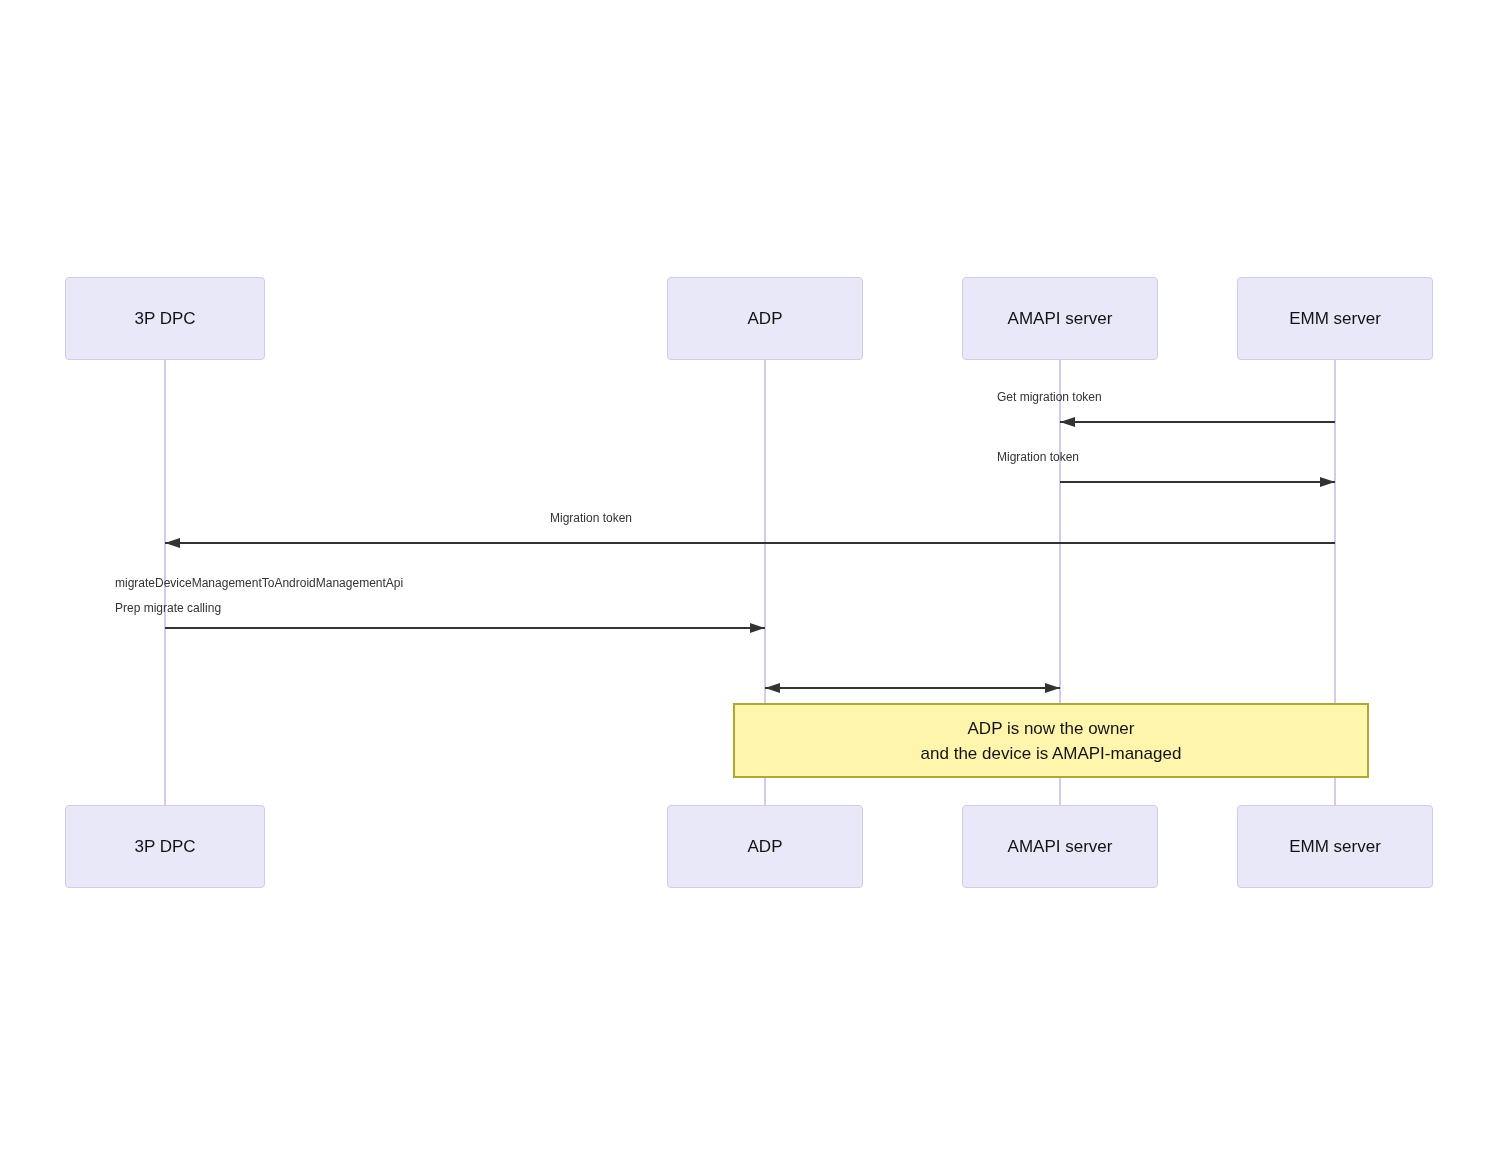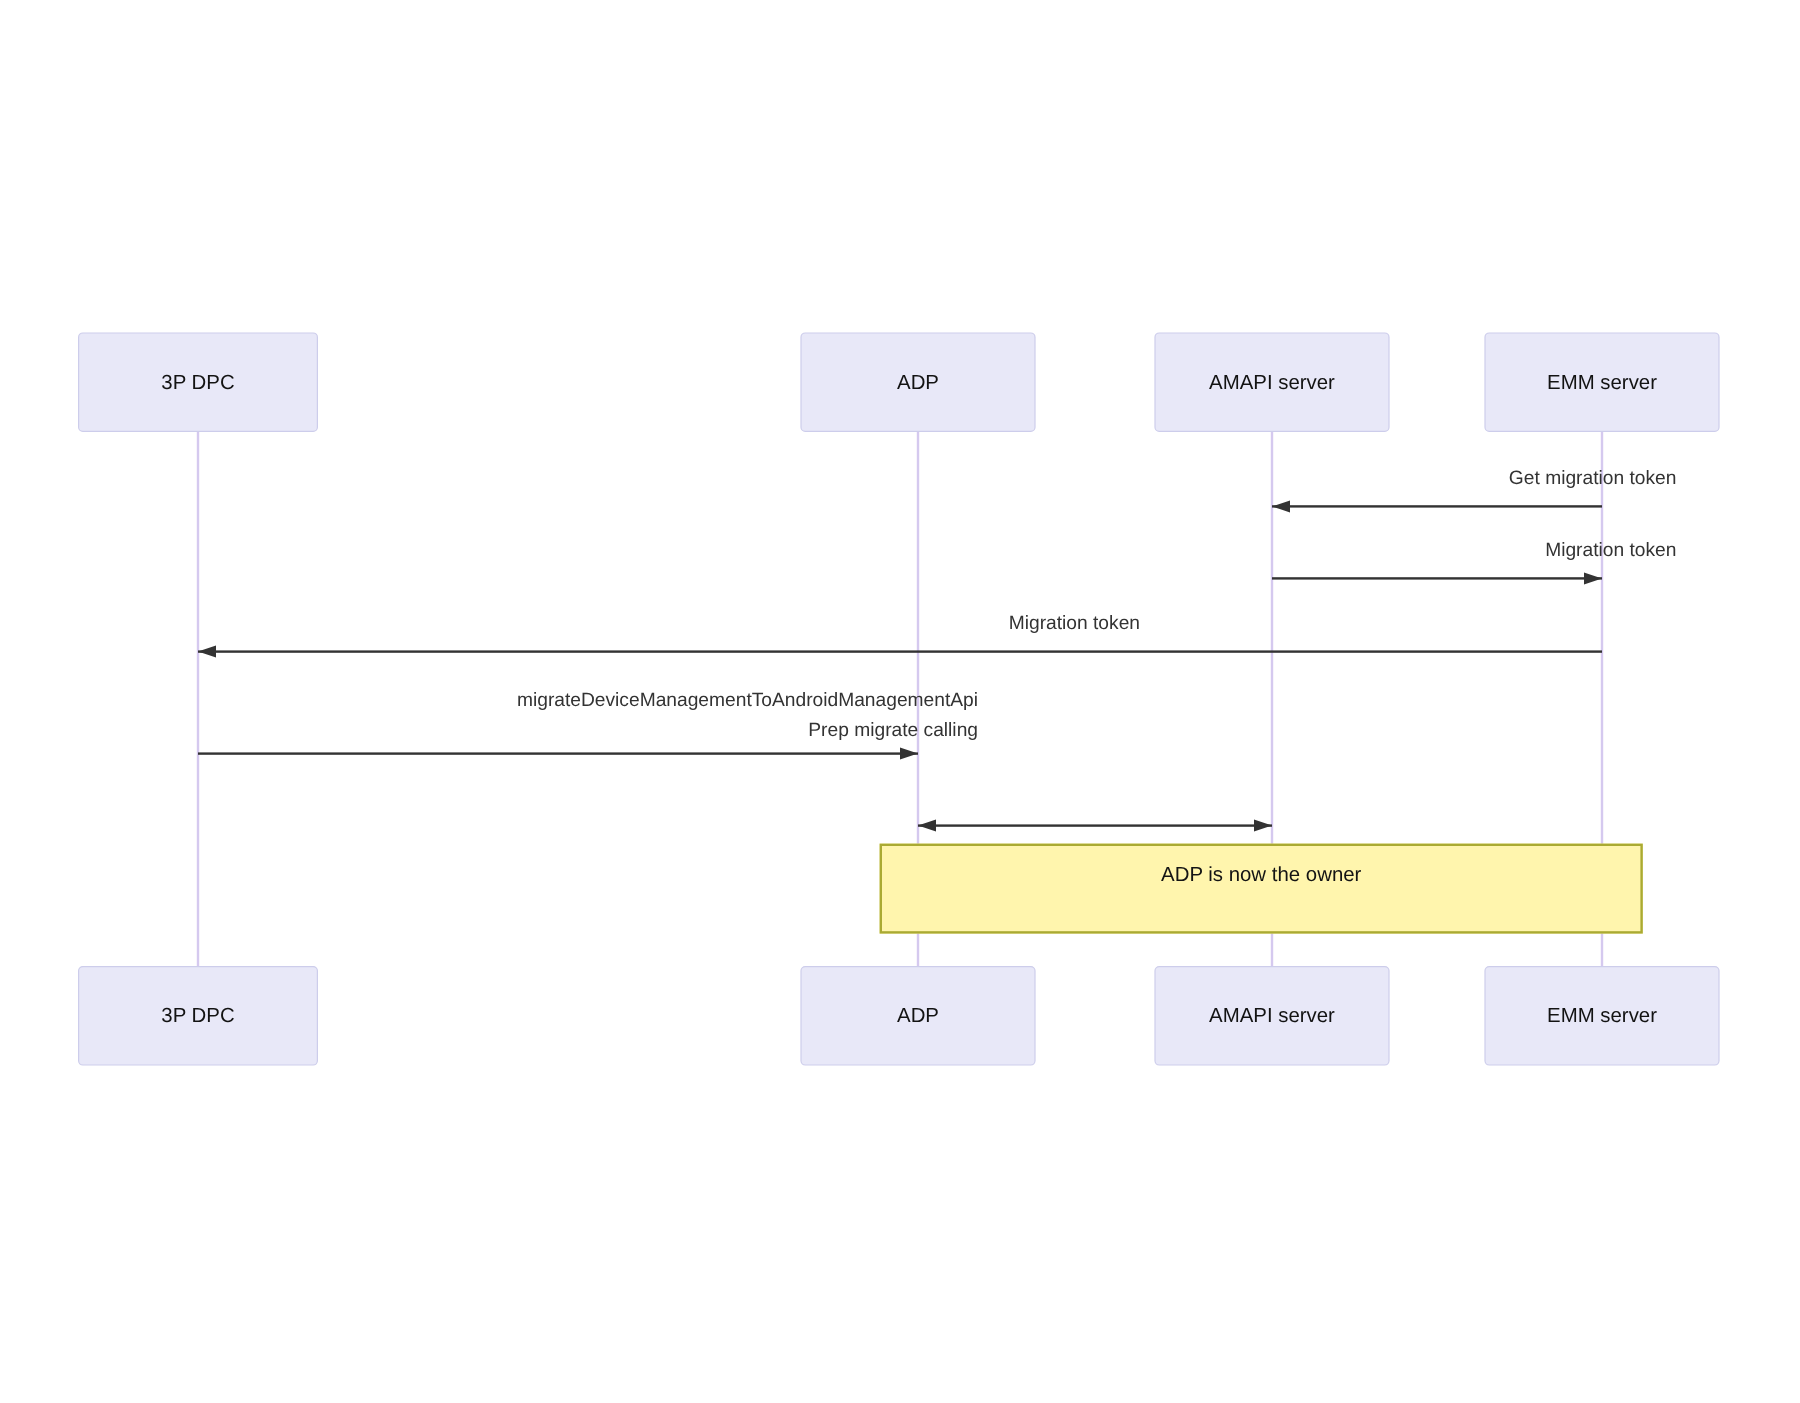--- a/index.html
+++ b/index.html
@@ -39,22 +39,22 @@
     border-radius: 4px;
     display: flex;
     align-items: center;
     justify-content: center;
     font-size: 17px;
     color: var(--actor-text);
     z-index: 3;
   }
   .msg-label {
     position: absolute;
-    text-align: right;
-    font-size: 16px;
+    text-align: left;
+    font-size: 12px;
     color: var(--message-text);
     z-index: 2;
     white-space: nowrap;
   }
   .msg-label.two-line { white-space: normal; line-height: 25px; }
   .msg-line {
     position: absolute;
     height: 2px;
     background: var(--arrow);
     z-index: 2;
@@ -123,20 +123,21 @@
   </div>
   <div class="msg-line" style="left:165px; top:627px; width:600px"></div>
   <div class="arrow-right" style="left:750px;top:623px"></div>
 
   <div class="msg-line" style="left:765px; top:687px; width:295px"></div>
   <div class="arrow-left" style="left:765px; top:683px"></div>
   <div class="arrow-right" style="left:1045px;top:683px"></div>
 
   <div class="note">
     <div>ADP is now the owner</div>
+    <div>and the device is AMAPI-managed</div>
   </div>
 
   <div class="actor-box" style="left:65px;  top:805px; width:200px">
     <span>3P DPC</span>
   </div>
   <div class="actor-box" style="left:667px; top:805px; width:196px">
     <span>ADP</span>
   </div>
   <div class="actor-box" style="left:962px; top:805px; width:196px">
     <span>AMAPI server</span>

